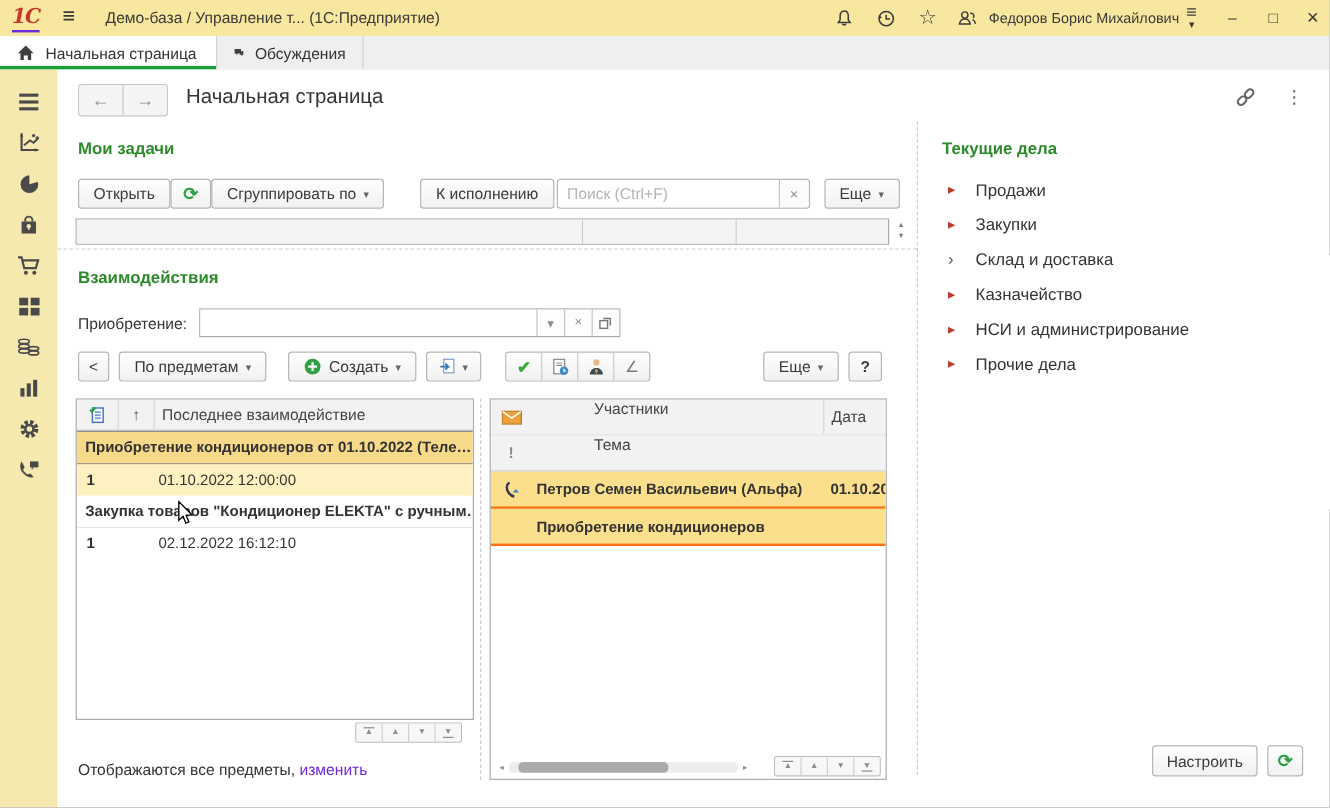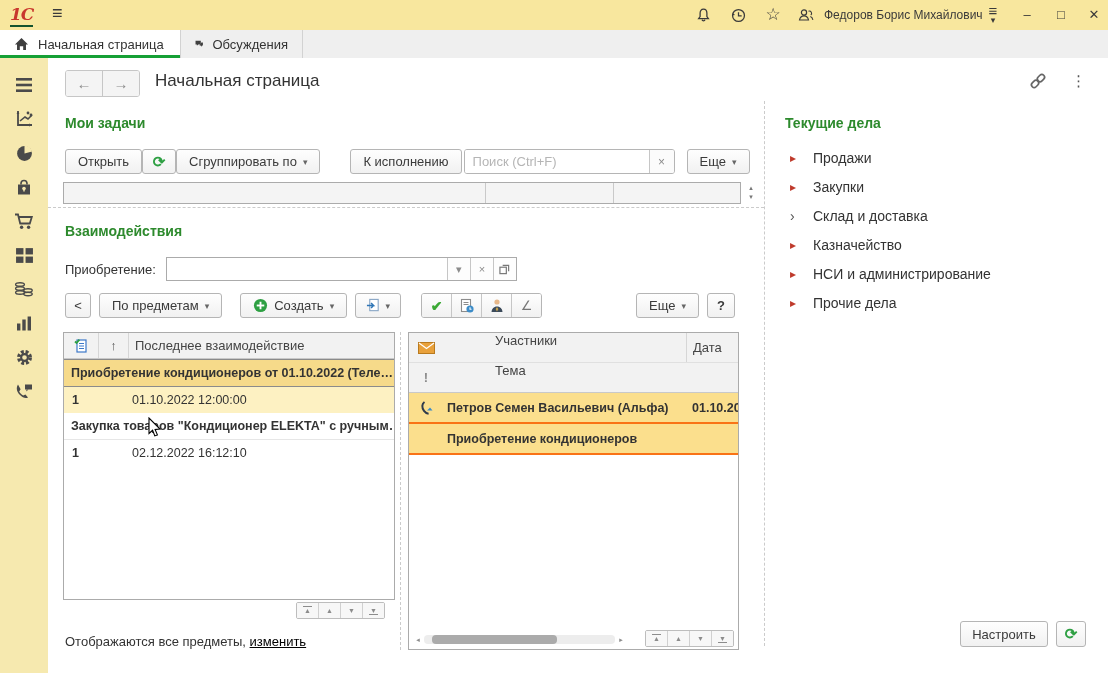--- a/index.html
+++ b/index.html
@@ -2,21 +2,21 @@
 <html><head>
 <meta charset="utf-8">
 <style>
   html,body{margin:0;padding:0;background:#9e9e9e;}
   #screen{position:relative;width:1108px;height:673px;background:#fff;overflow:hidden;
           font-family:"Liberation Sans",sans-serif;color:#333;font-size:13px;}
 
   
   .titlebar{position:absolute;left:0;top:0;width:1108px;height:30px;background:#F8E79E;}
   .logo{position:absolute;left:10px;top:4px;font:italic bold 17px "DejaVu Serif",serif;color:#C8372D;
-        border-bottom:2px solid #14532d;padding-bottom:1px;letter-spacing:-1px;}
+        border-bottom:2px solid #6d28d9;padding-bottom:1px;letter-spacing:-1px;}
   .burger{position:absolute;left:52px;top:3px;font-size:18px;color:#3A3A3A;cursor:default;}
   .app-title{position:absolute;left:88px;top:7px;font-size:13px;color:#3A3A3A;white-space:nowrap;}
   .top-search{position:absolute;left:383px;top:4px;width:300px;height:21px;background:#FBF1B6;
               border:1px solid #E9D88F;border-radius:4px;display:flex;align-items:center;padding:0 6px;}
   .top-search input{border:none;background:transparent;outline:none;flex:1;font-size:13px;color:#333;
                     font-family:"Liberation Sans",sans-serif;}
   .top-search input::placeholder{color:#A9A9A9;}
   .tb-ic{position:absolute;top:5px;width:20px;height:20px;display:flex;align-items:center;justify-content:center;color:#3A3A3A;}
   .tb-star{font-size:17px;line-height:20px;}
   .tb-user{position:absolute;left:824px;top:8px;font-size:12px;color:#3A3A3A;white-space:nowrap;}
@@ -112,39 +112,40 @@
   .rrow .ic{width:34px;display:flex;align-items:center;justify-content:center;}
   .rrow .pc{flex:1;padding-left:4px;white-space:nowrap;overflow:hidden;}
   .rrow .dc{width:52px;padding-left:6px;box-sizing:border-box;white-space:nowrap;overflow:hidden;}
   .hscroll{position:absolute;left:3px;bottom:3px;width:215px;height:13px;display:flex;align-items:center;}
   .hscroll .sa{width:12px;color:#8C8C8C;font-size:7px;text-align:center;}
   .hscroll .track{flex:1;height:9px;background:#EDEDED;border-radius:4px;position:relative;}
   .hscroll .thumb{position:absolute;left:8px;top:0;width:125px;height:9px;background:#ABABAB;border-radius:4px;}
   .rnav{position:absolute;right:4px;bottom:2px;}
 
   .foot-note{position:absolute;left:17px;top:576px;font-size:13px;color:#333;}
-  .link{color:#000000;text-decoration:underline;}
+  .link{color:#6d28d9;}
 
   
   .rc-item{position:absolute;display:flex;align-items:center;gap:13px;font-size:14px;color:#333;}
   .rc-item .mk{color:#BF3A2B;font-size:12px;width:10px;}
   .rc-item .mk.ch{color:#555;font-size:14px;}
   .cfg-btn{position:absolute;left:912px;top:563px;width:88px;height:26px;}
   .rfr-btn{position:absolute;left:1008px;top:563px;width:30px;height:26px;padding:0;}
 
   .cursor{position:absolute;left:148px;top:417px;pointer-events:none;}
 </style>
 </head>
 <body>
 
 <div id="screen">
 
   <div class="titlebar">
     <span class="logo">1С</span>
     <span class="burger">≡</span>
+    <span class="app-title">Демо-база / Управление т...  (1С:Предприятие)</span>
 
 
     <span class="tb-ic" style="left:693px">
       <svg width="17" height="17" viewBox="0 0 16 16">
           <path d="M8 2C5.8 2 4.8 3.8 4.8 5.8V9L3.4 11h9.2L11.2 9V5.8C11.2 3.8 10.2 2 8 2Z M6.6 12a1.5 1.5 0 0 0 2.8 0" fill="none" stroke="#3A3A3A" stroke-width="1.2"></path>
         </svg>
     </span>
     <span class="tb-ic" style="left:728px">
       <svg width="17" height="17" viewBox="0 0 16 16">
           <circle cx="8" cy="8" r="5.6" fill="none" stroke="#3A3A3A" stroke-width="1.2"></circle>

